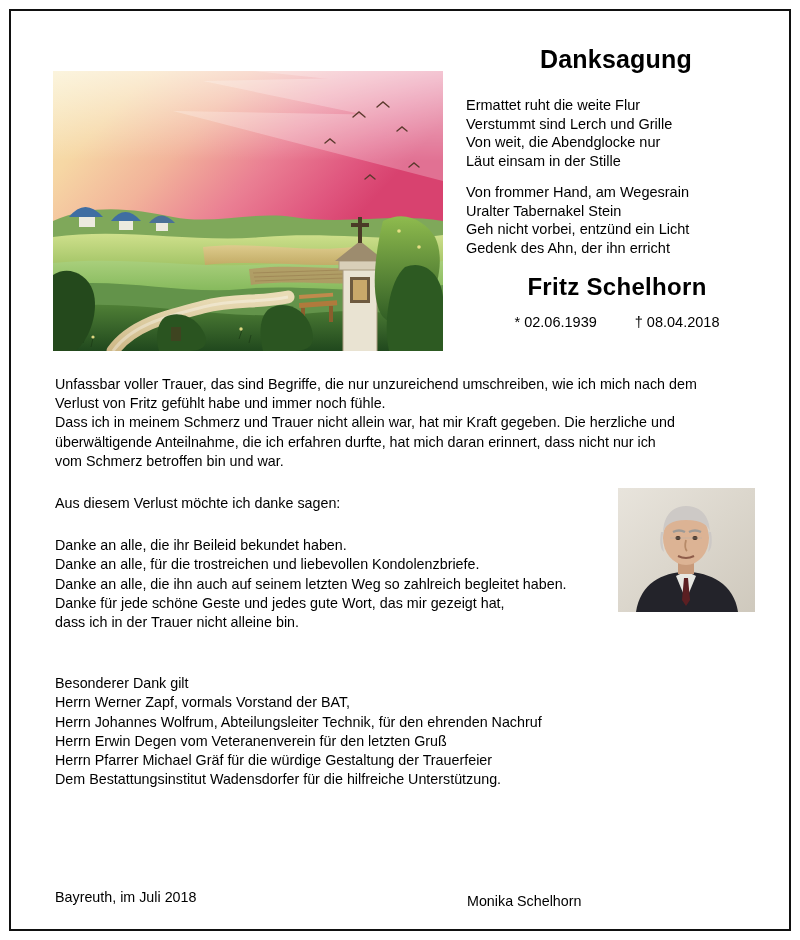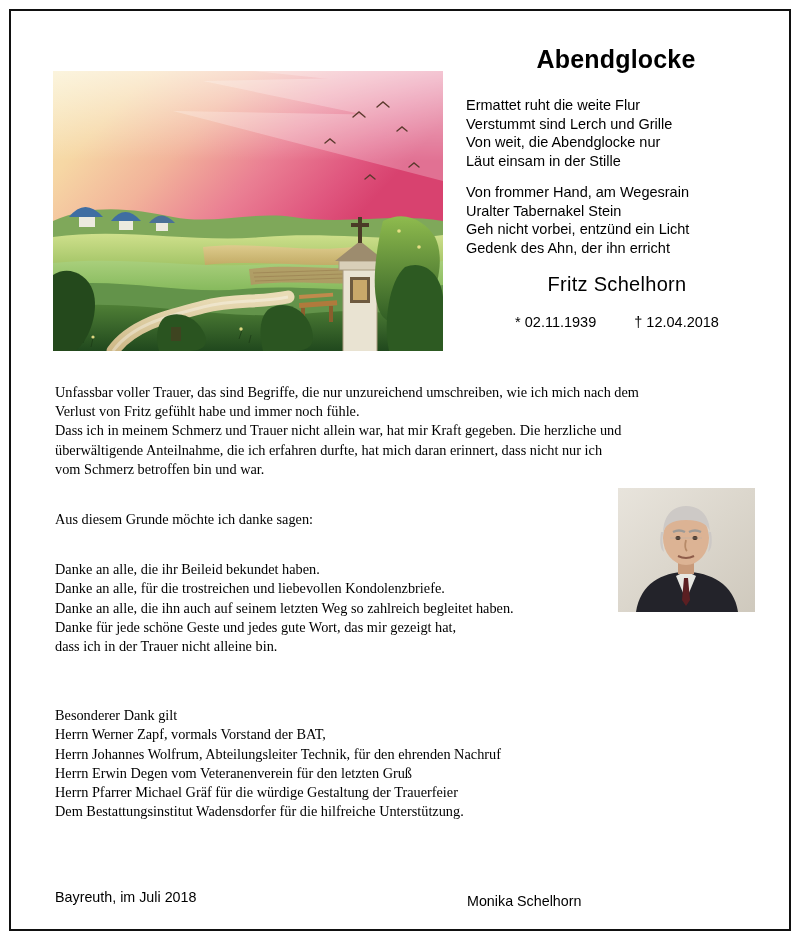--- a/index.html
+++ b/index.html
@@ -65,22 +65,22 @@
     line-height: 18.6px;
   }
   .verse.v1 { top: 85px; }
   .verse.v2 { top: 172px; }
   .deceased-name {
     position: absolute;
     left: 446px;
     top: 262px;
     width: 320px;
     text-align: center;
-    font-size: 20px;
-    font-weight: normal;
+    font-size: 24px;
+    font-weight: bold;
     letter-spacing: 0.3px;
   }
   .dates {
     position: absolute;
     left: 446px;
     top: 303px;
     width: 320px;
     text-align: center;
     font-size: 14.5px;
   }
@@ -100,21 +100,21 @@
 
   
   .body-text {
     position: absolute;
     left: 44px;
     top: 360px;
     width: 700px;
     font-size: 14.3px;
     line-height: 19.2px;
   }
-  .para { margin: 12px 0 0 0; white-space: pre-line; font-family: Liberation Serif, serif; }
+  .para { margin: 4px 0 0 0; white-space: pre-line; }
   .spacer-sm { height: 19px; }
 
   .block-thanks { width: 560px; }
 
   
   .photo {
     position: absolute;
     left: 607px;
     top: 477px;
     width: 137px;
@@ -286,32 +286,32 @@
               <circle cx="188" cy="258" r="1.7"></circle>
               <circle cx="346" cy="160" r="1.8"></circle>
               <circle cx="366" cy="176" r="1.8"></circle>
             </g>
 
             <path d="M0 204 C14 194 34 202 40 220 C46 238 38 268 22 280 L0 280 Z" fill="#24491c"></path>
             <rect x="118" y="256" width="10" height="14" fill="#4c3a22" opacity="0.6"></rect>
           </svg>
         </div>
 
-        <div class="obit-title">Abendglocke</div>
+        <div class="obit-title">Danksagung</div>
         <div class="verse v1" style="white-space: pre-line;">Ermattet ruht die weite Flur
 Verstummt sind Lerch und Grille
 Von weit, die Abendglocke nur
 Läut einsam in der Stille</div>
         <div class="verse v2" style="white-space: pre-line;">Von frommer Hand, am Wegesrain
 Uralter Tabernakel Stein
 Geh nicht vorbei, entzünd ein Licht
 Gedenk des Ahn, der ihn erricht</div>
         <div class="deceased-name">Fritz Schelhorn</div>
         <div class="dates">
-          <span class="birth">* 02.11.1939</span><span class="death">† 12.04.2018</span>
+          <span class="birth">* 02.06.1939</span><span class="death">† 08.04.2018</span>
         </div>
       </div>
 
       <div class="photo">
         <svg class="photo-svg" viewBox="0 0 137 124" preserveAspectRatio="none">
           <defs>
             <linearGradient id="bg" x1="0" y1="0" x2="1" y2="1">
               <stop offset="0%" stop-color="#e8e4dc"></stop>
               <stop offset="100%" stop-color="#cfc9bd"></stop>
             </linearGradient>
@@ -346,21 +346,21 @@
         </svg>
       </div>
 
       <div class="body-text">
         <div class="para">Unfassbar voller Trauer, das sind Begriffe, die nur unzureichend umschreiben, wie ich mich nach dem
 Verlust von Fritz gefühlt habe und immer noch fühle.
 Dass ich in meinem Schmerz und Trauer nicht allein war, hat mir Kraft gegeben. Die herzliche und
 überwältigende Anteilnahme, die ich erfahren durfte, hat mich daran erinnert, dass nicht nur ich
 vom Schmerz betroffen bin und war.</div>
         <div class="spacer-sm"></div>
-        <div class="para">Aus diesem Grunde möchte ich danke sagen:</div>
+        <div class="para">Aus diesem Verlust möchte ich danke sagen:</div>
         <div class="spacer-sm"></div>
         <div class="para block-thanks">Danke an alle, die ihr Beileid bekundet haben.
 Danke an alle, für die trostreichen und liebevollen Kondolenzbriefe.
 Danke an alle, die ihn auch auf seinem letzten Weg so zahlreich begleitet haben.
 Danke für jede schöne Geste und jedes gute Wort, das mir gezeigt hat,
 dass ich in der Trauer nicht alleine bin.</div>
         <div class="spacer-sm"></div>
         <div class="spacer-sm"></div>
         <div class="para">Besonderer Dank gilt
 Herrn Werner Zapf, vormals Vorstand der BAT,

